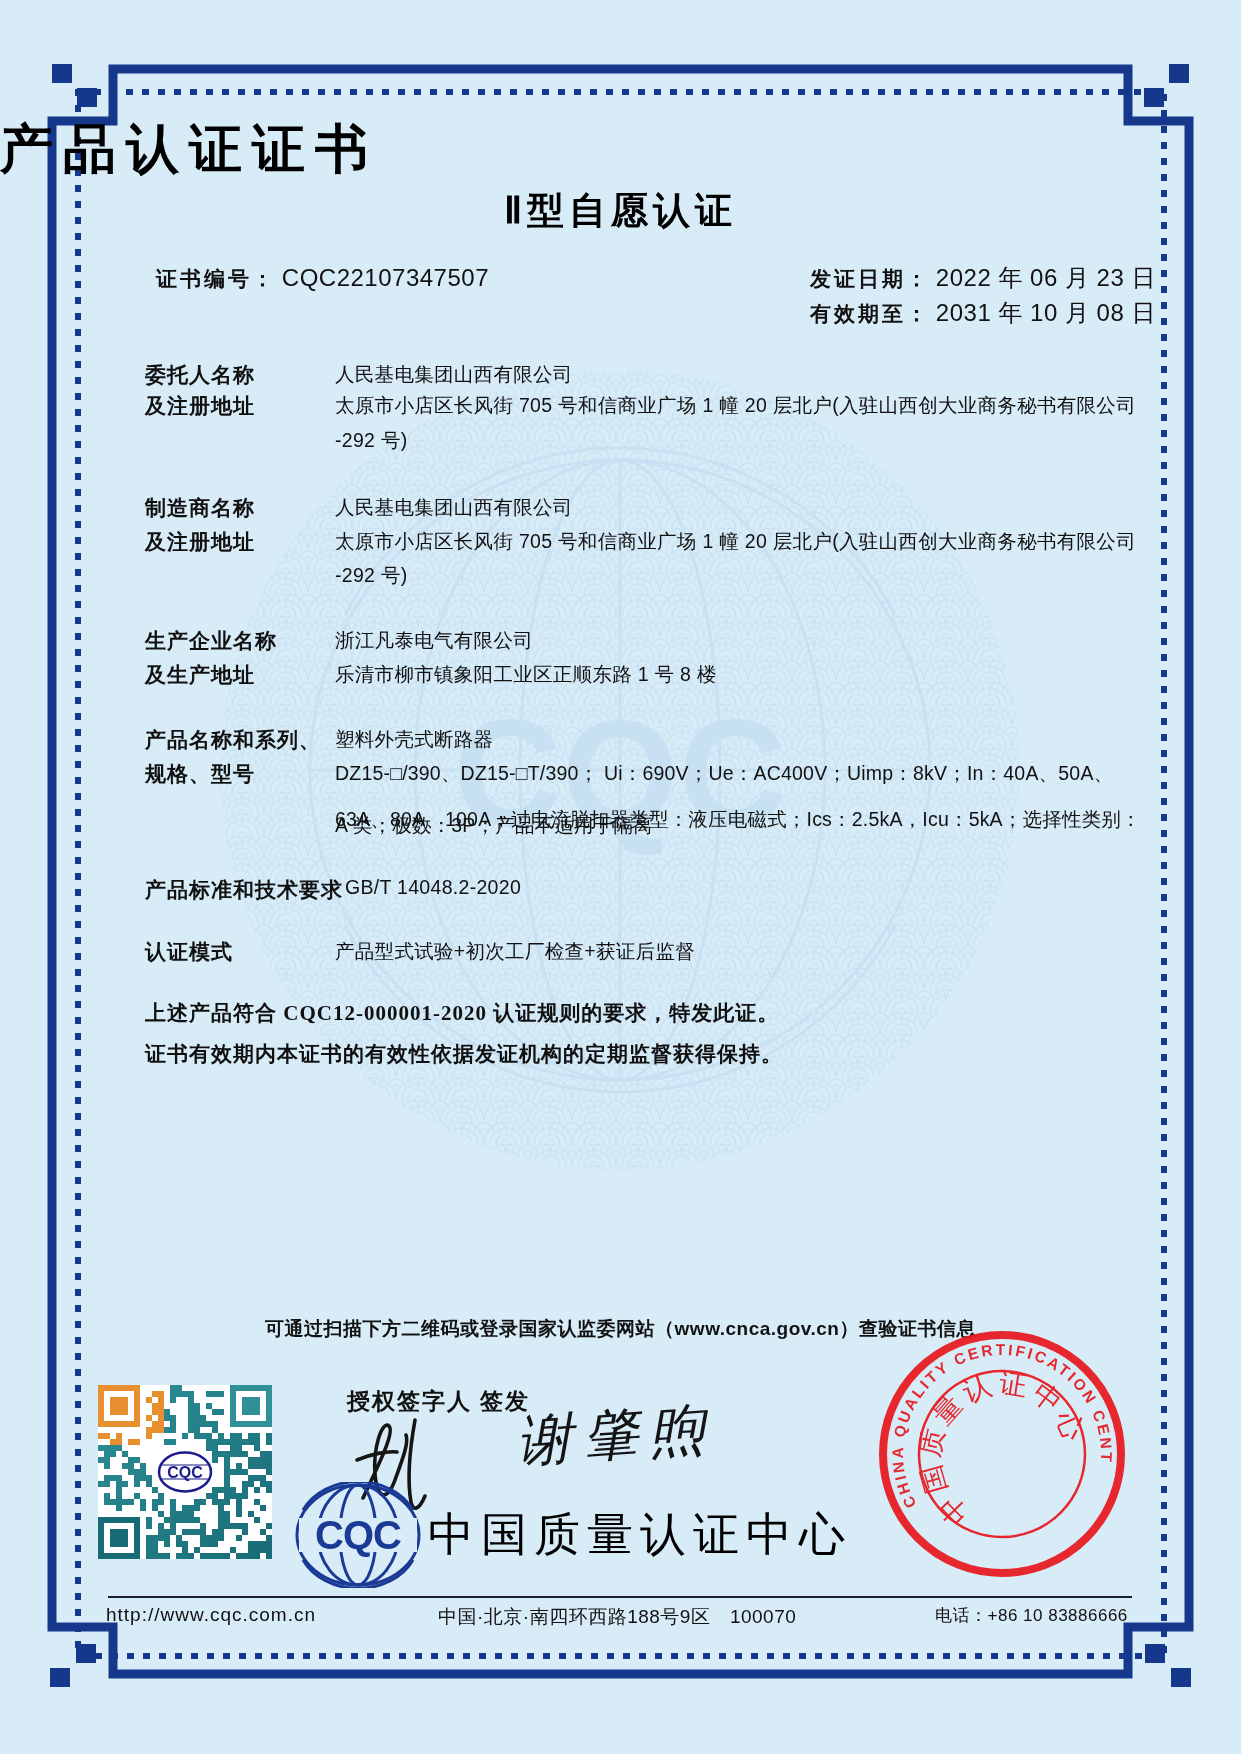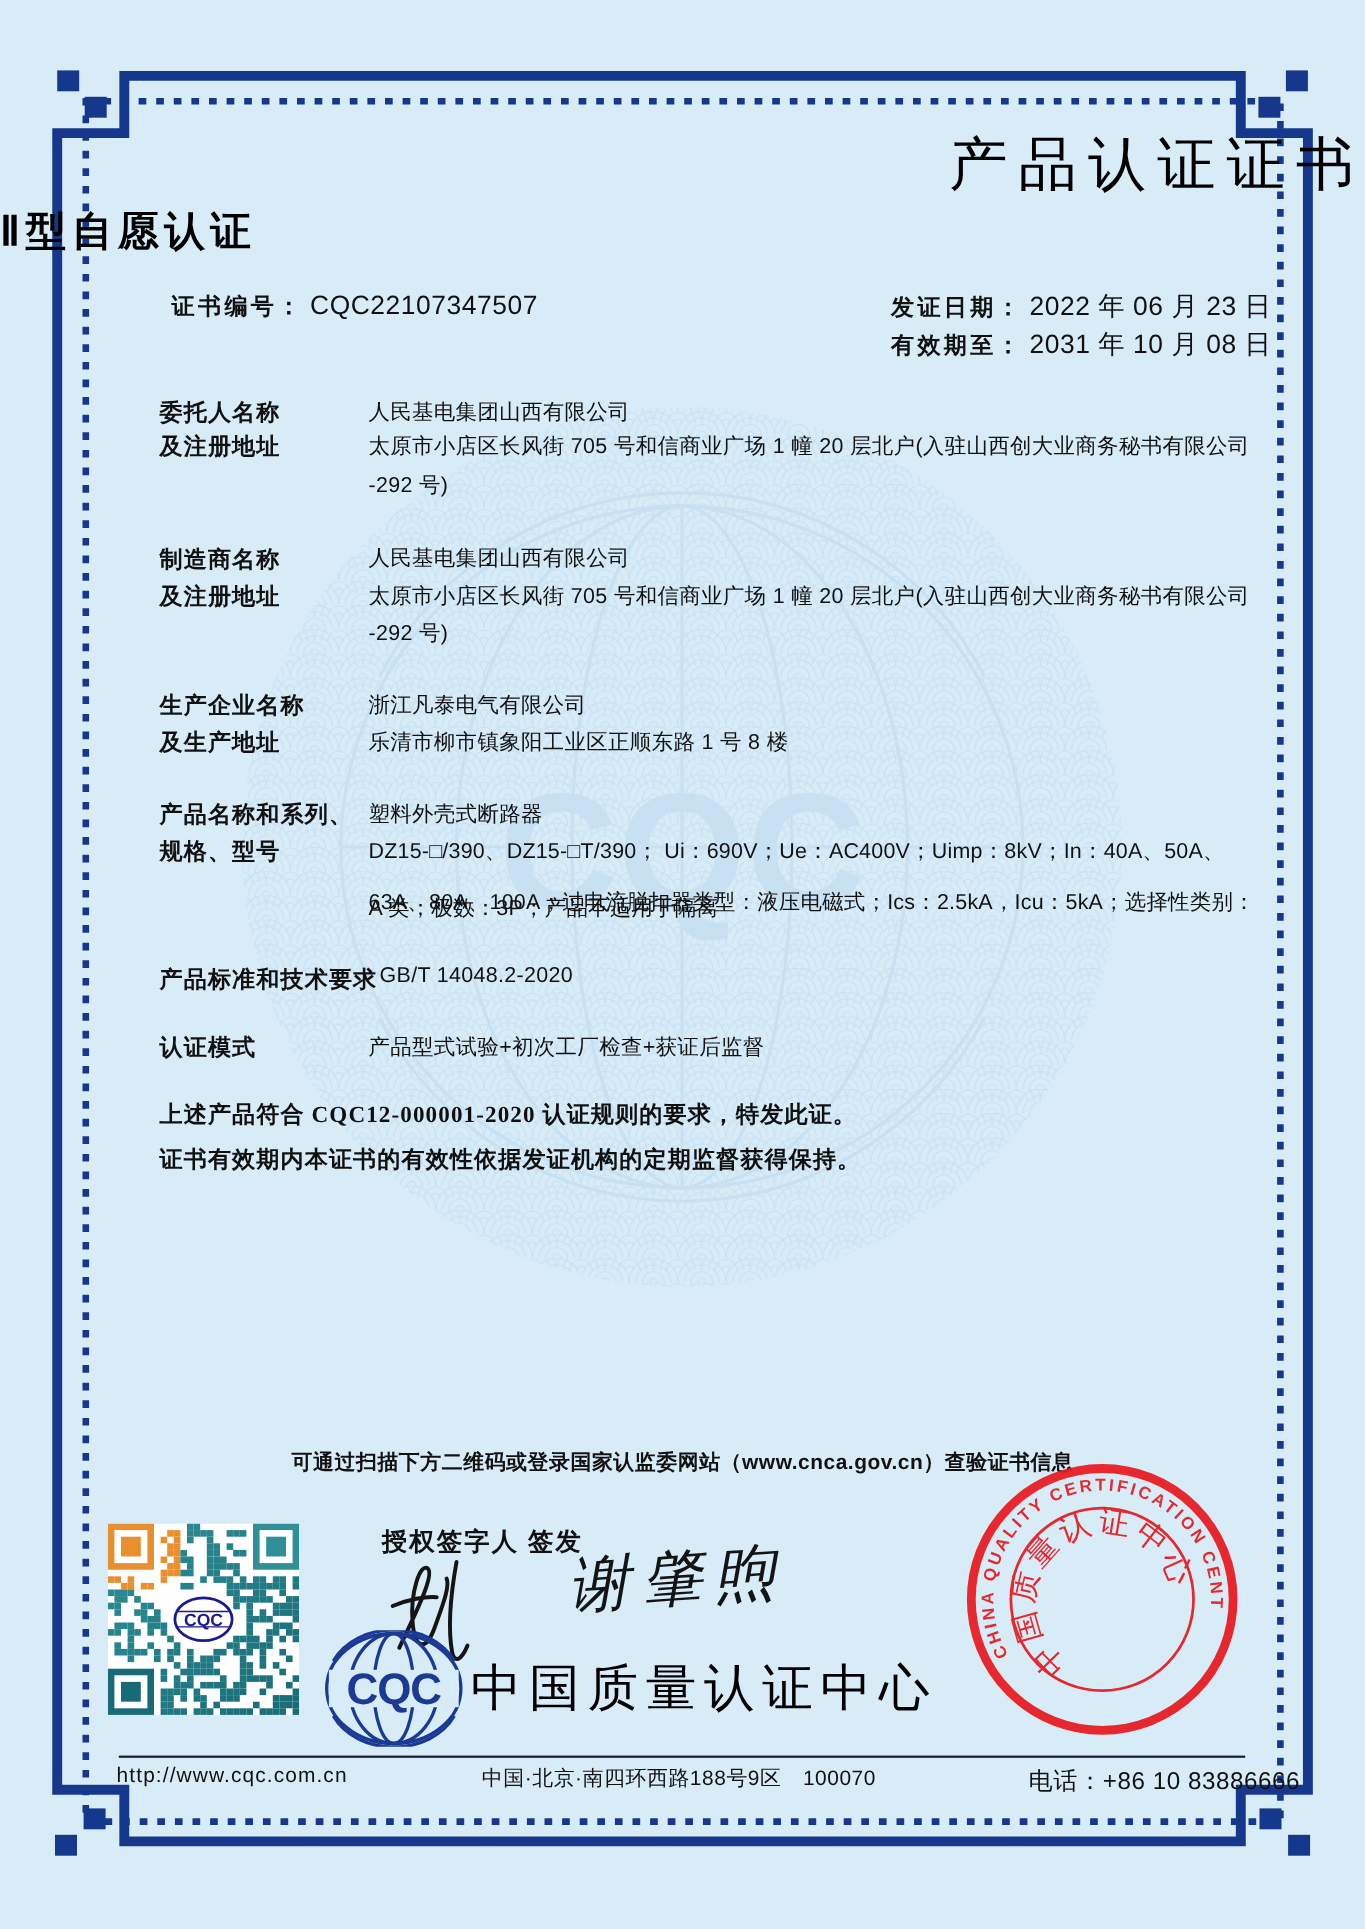--- a/index.html
+++ b/index.html
@@ -6,43 +6,43 @@
     --navy:#15388c; --bg:#d8ecf8; --ink:#111; --red:#e8191f;
     --qr-t1:#2f9097; --qr-t2:#186b76; --qr-orange:#e89030; --logo-blue:#1b3a96;
   }
   *{margin:0;padding:0;box-sizing:border-box;}
   html,body{background:#eef4fa;}
   .page{position:relative;width:1241px;height:1754px;background:var(--bg);
         font-family:"Liberation Sans",sans-serif;color:var(--ink);overflow:hidden;}
   .abs{position:absolute;}
   svg{display:block;}
   
-  .title{left:0;top:114px;width:100%;text-align:right;font-size:53px;font-weight:normal;
+  .title{left:0;top:114px;width:100%;text-align:left;font-size:53px;font-weight:bold;
          letter-spacing:10px;color:#000;}
-  .subtitle{left:0;top:186px;width:100%;font-size:37px;font-weight:600;
+  .subtitle{left:0;top:186px;width:100%;text-align:center;font-size:37px;font-weight:600;
             letter-spacing:5px;color:#000;}
   
   .kaiti{font-family:"Liberation Serif","DejaVu Serif",serif;font-weight:bold;letter-spacing:3px;}
   .meta-row{font-size:21px;white-space:nowrap;}
   .meta-row .val{font-family:"Liberation Sans",sans-serif;font-weight:normal;font-size:24px;letter-spacing:0.5px;}
   
   .flabel{left:145px;font-size:21px;font-weight:bold;white-space:nowrap;letter-spacing:1px;}
   .fvalue{left:335px;font-size:19.5px;white-space:nowrap;letter-spacing:0.3px;}
   .specline{left:335px;font-size:19.5px;white-space:nowrap;letter-spacing:0.2px;}
   .statement{left:145px;font-size:21px;font-family:"Liberation Serif","DejaVu Serif",serif;
              font-weight:bold;letter-spacing:1px;white-space:nowrap;color:#101010;}
   .note{left:0;top:1316px;width:100%;text-align:center;font-size:19px;font-weight:600;letter-spacing:0.5px;}
   .sig-label{font-size:23px;font-weight:bold;letter-spacing:2px;text-align:center;}
   .issuer-sig{left:516px;top:1398px;font-size:56px;font-family:"DejaVu Serif",serif;font-style:italic;
               letter-spacing:10px;transform:rotate(-4deg);color:#141414;white-space:nowrap;}
   .org-name{left:428px;top:1504px;font-size:46px;font-weight:500;letter-spacing:7px;color:#000;white-space:nowrap;}
   .sep-line{left:108px;top:1596px;width:1024px;height:2px;background:#1b1b2e;}
   .footer-url{left:106px;top:1604px;font-size:19px;font-family:Liberation Sans, sans-serif;letter-spacing:1px;}
   .footer-addr{left:438px;top:1604px;font-size:19px;letter-spacing:0.5px;}
-  .footer-phone{left:935px;top:1604px;font-size:22px;letter-spacing:0.5px;}
+  .footer-phone{left:935px;top:1604px;font-size:17px;letter-spacing:0.5px;}
 </style>
 </head>
 <body>
 
 <div class="page">
 
   <svg class="abs" style="left:0;top:0" width="1241" height="1754" viewBox="0 0 1241 1754">
     <defs>
       <pattern id="wavepat" width="44" height="22" patternUnits="userSpaceOnUse">
         <g fill="none" stroke="#7fb0d8" stroke-width="1.2">

